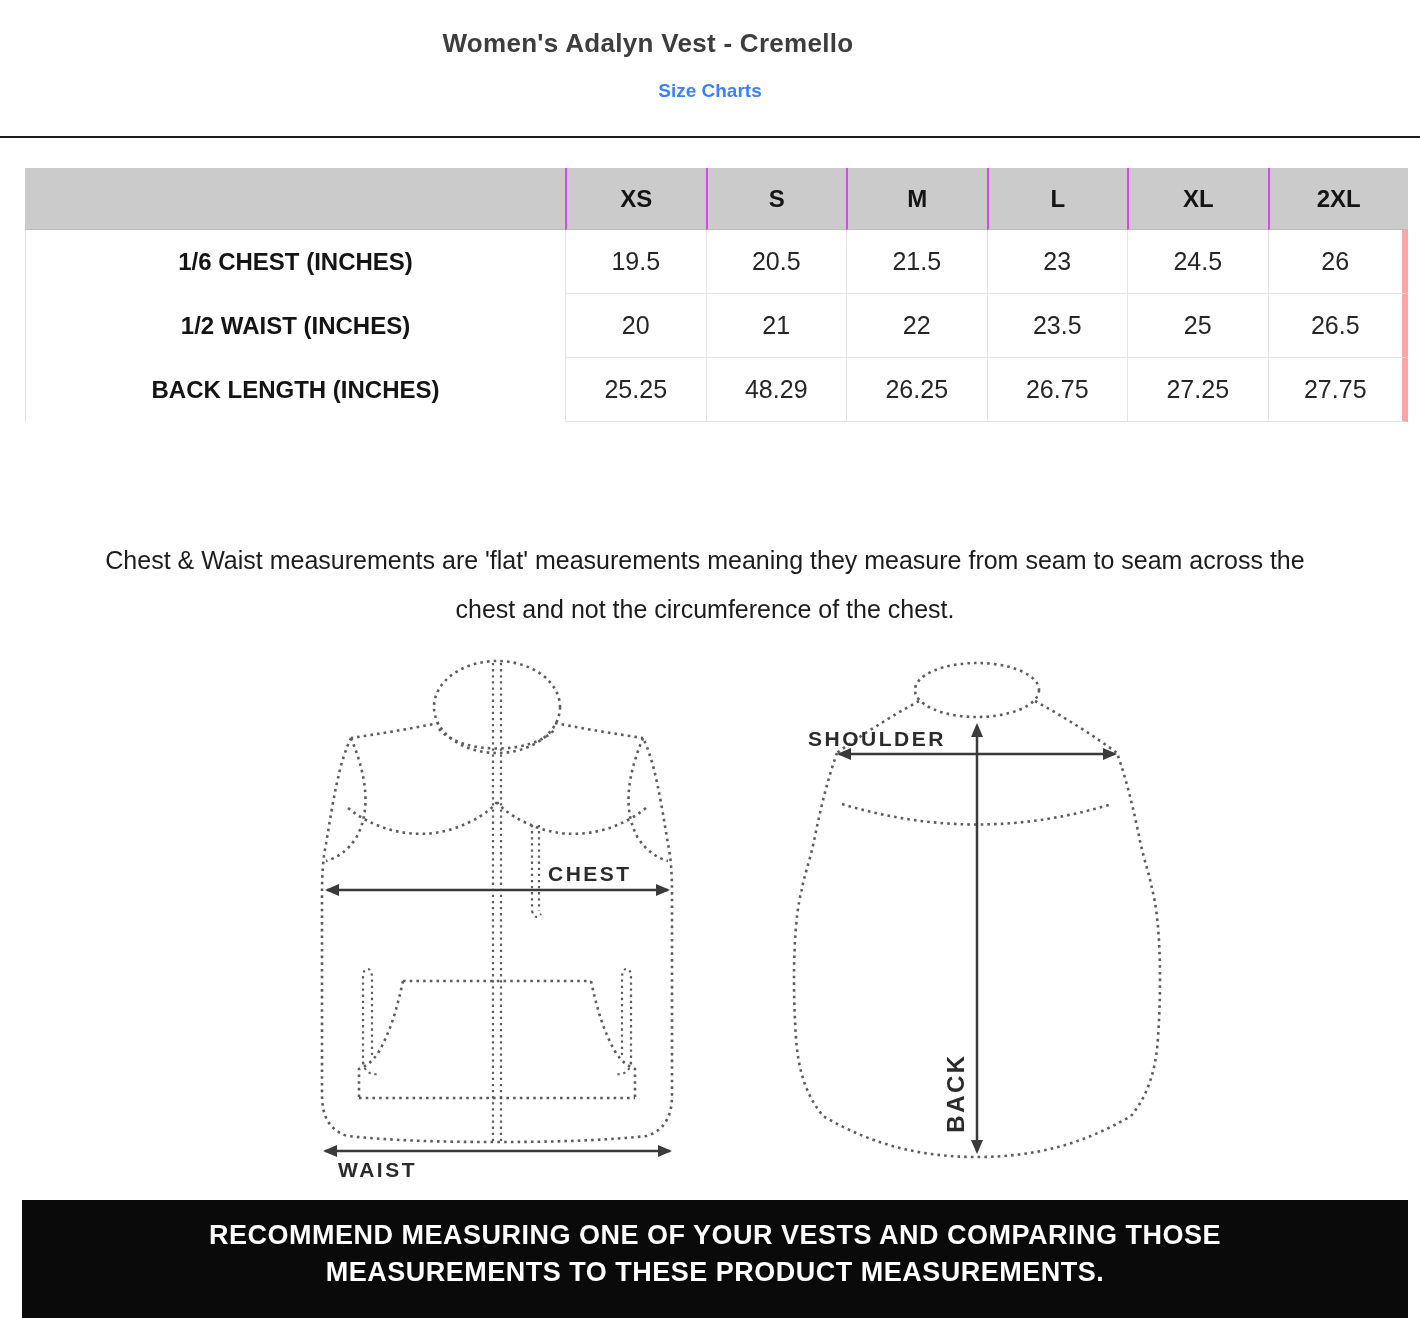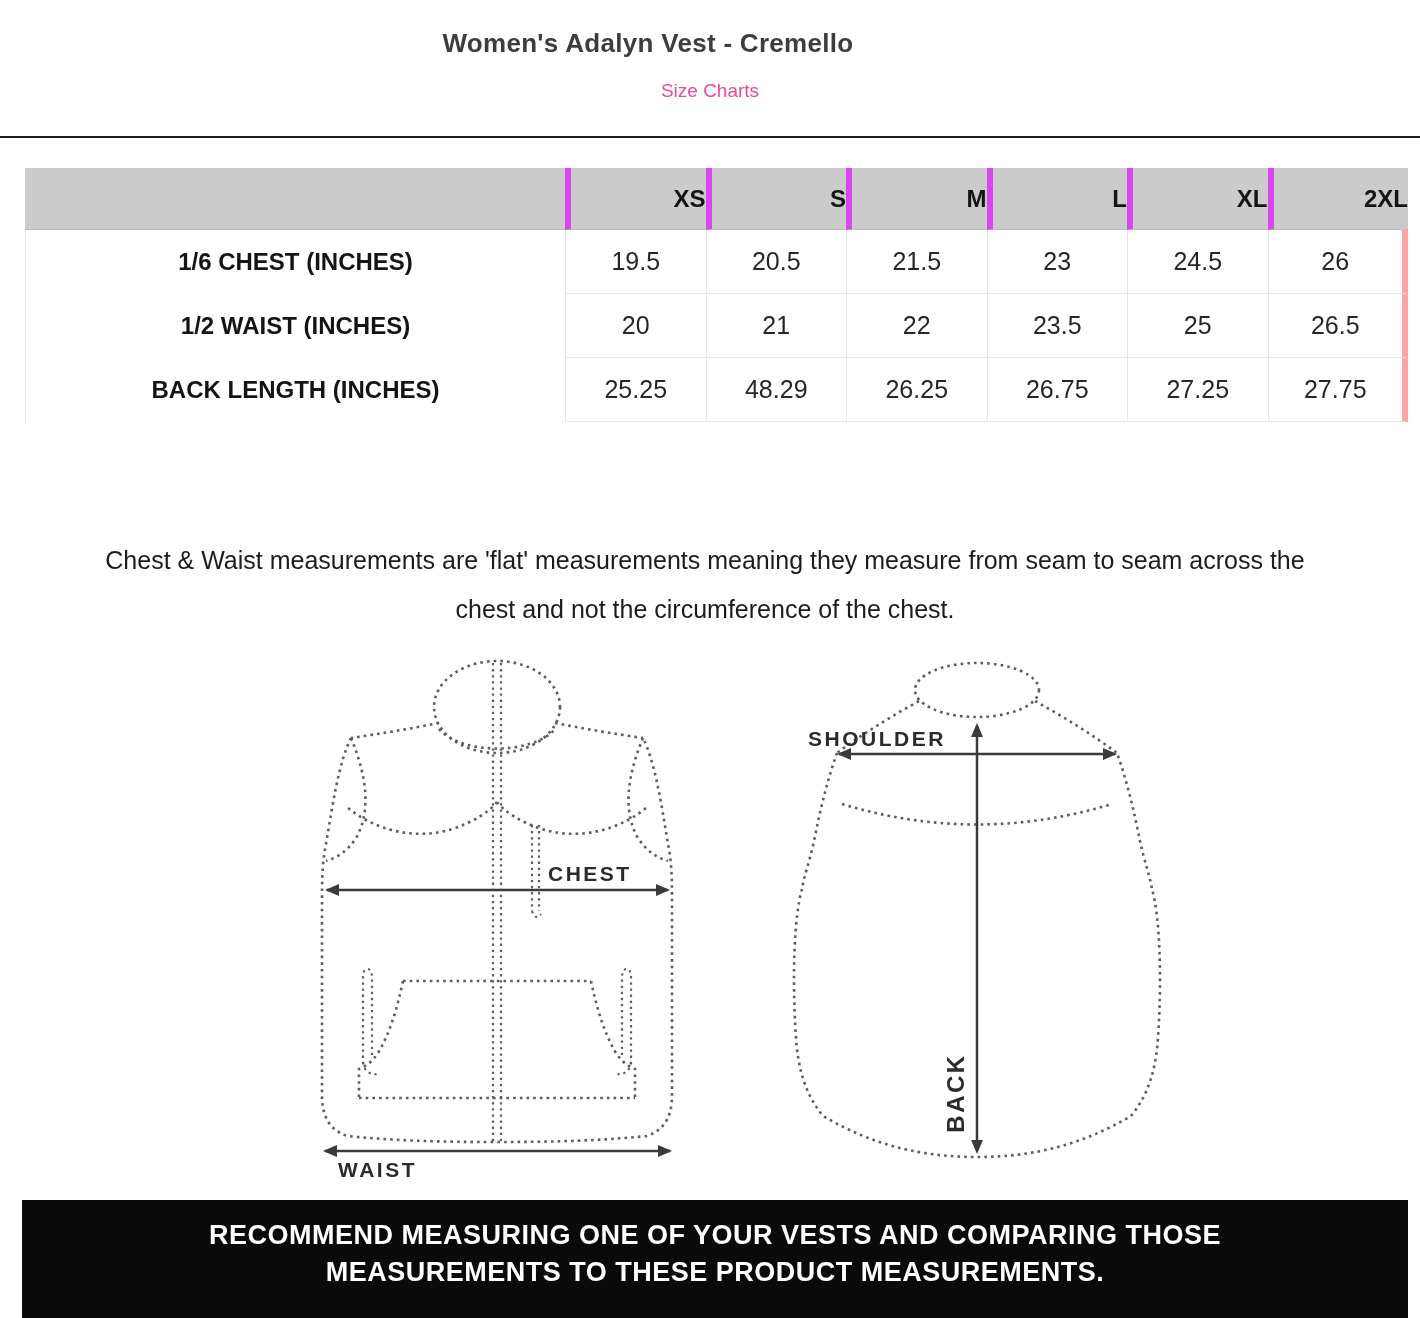--- a/index.html
+++ b/index.html
@@ -10,36 +10,36 @@
     font-family:"Liberation Sans", sans-serif;
     overflow:hidden;
   }
   .page-title {
     position:absolute; top:28px; left:0; width:1296px;
     text-align:center; font-size:26px; font-weight:700;
     color:#3d3d3d; letter-spacing:.3px;
   }
   .page-subtitle {
     position:absolute; top:80px; left:0; width:1420px;
-    text-align:center; font-size:19px; font-weight:400; color:#ec4899;
+    text-align:center; font-size:19px; font-weight:700; color:#3b82f6;
   }
   .divider {
     position:absolute; top:136px; left:0; width:1420px; height:2px;
     background:#1c1c1c;
   }
   table.size-table {
     position:absolute; left:25px; top:168px; width:1383px;
     border-collapse:separate; border-spacing:0; table-layout:fixed;
   }
   .size-table thead th {
     background:#cbcbcb; height:62px; font-size:24px; font-weight:700;
     color:#141414; text-align:center; vertical-align:middle;
     border-bottom:1px solid #bdbdbd;
   }
-  .size-table thead th + th { border-left:6px solid #d946ef;text-align:right; }
+  .size-table thead th + th { border-left:2px solid #d946ef; }
   .size-table tbody th {
     height:64px; font-size:24px; font-weight:700; color:#141414;
     text-align:center; vertical-align:middle;
     border-left:1px solid #e5e5e5;
   }
   .size-table tbody td {
     height:64px; font-size:25px; font-weight:400; color:#262626;
     text-align:center; vertical-align:middle;
     border-left:1px solid #e5e5e5; border-bottom:1px solid #e5e5e5;margin-left:39px;
   }

